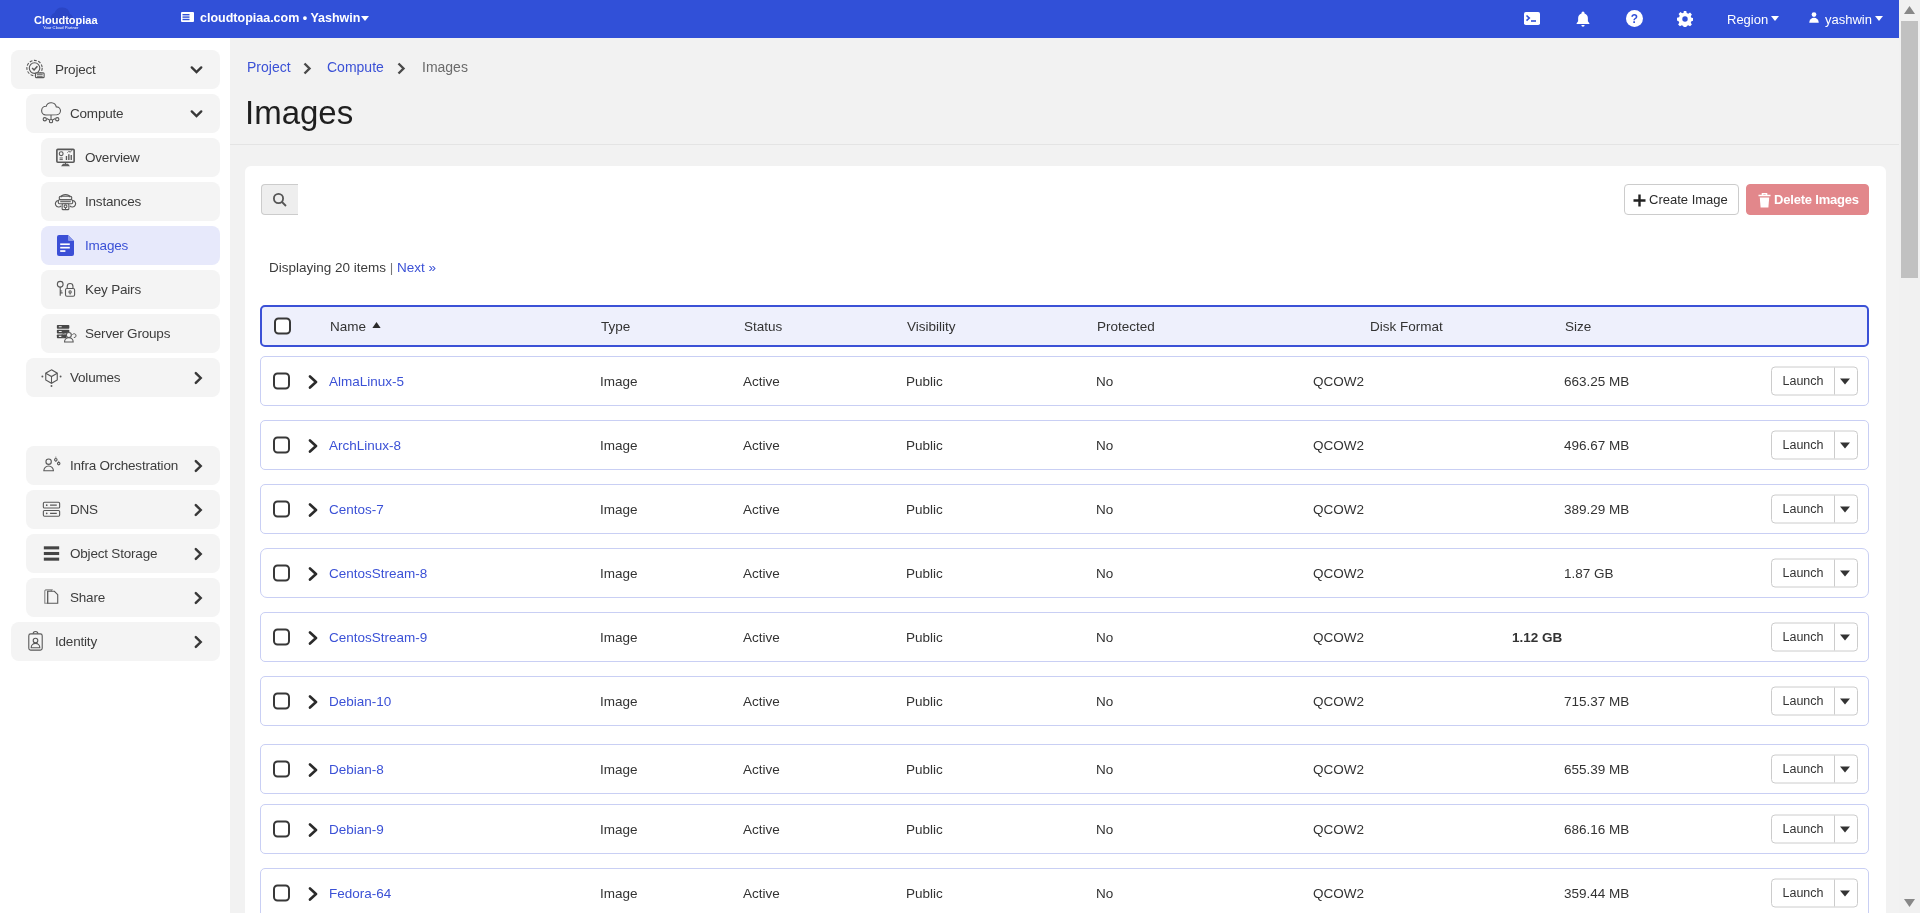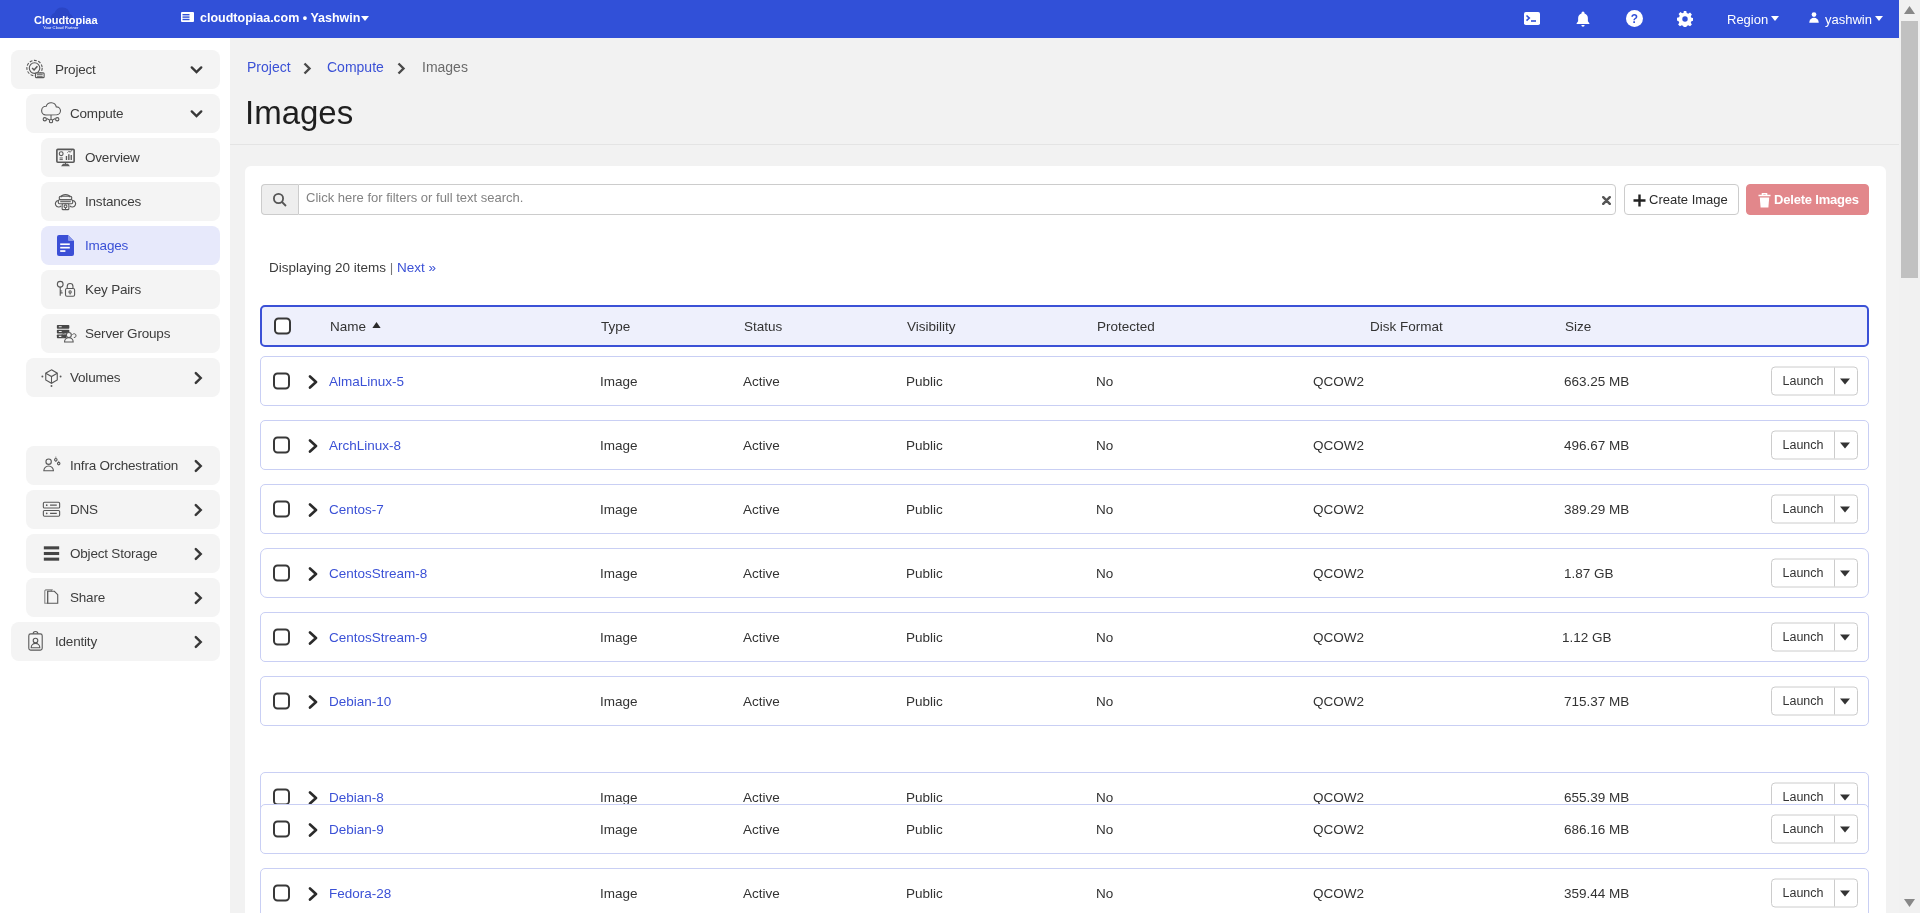--- a/index.html
+++ b/index.html
@@ -266,26 +266,20 @@
   <div style="position:absolute;left:15px;top:56px;font-size:33px;color:#1f1f1f;">Images</div>
   <div style="position:absolute;left:0;top:106px;width:1669px;border-bottom:1px solid #e4e4e4;"></div>
   <div id="panel"></div>
 
   <div style="position:absolute;left:31px;top:146px;width:37px;height:31px;background:#eee;border:1px solid #ccc;border-right:none;border-radius:4px 0 0 4px;">
     <svg style="position:absolute;left:10px;top:7px;" width="16" height="16" viewBox="0 0 16 16">
         <circle cx="6.5" cy="6.5" r="4.6" fill="none" stroke="#555" stroke-width="1.8"></circle>
         <path d="M10 10 l4 4" stroke="#555" stroke-width="1.8"></path>
       </svg>
   </div>
-  <div style="position:absolute;left:68px;top:146px;width:1318px;height:31px;background:#fff;border:1px solid #ccc;border-radius:0 4px 4px 0;">
-    <span style="position:absolute;left:7px;top:5px;font-size:13px;color:#828282;">Click here for filters or full text search.</span>
-    <svg style="position:absolute;right:4px;top:11px;" width="9" height="9" viewBox="0 0 11 11">
-        <path d="M1.5 1.5 L9.5 9.5 M9.5 1.5 L1.5 9.5" stroke="#555" stroke-width="3" stroke-linecap="round"></path>
-      </svg>
-  </div>
   <div style="position:absolute;left:1394px;top:146px;width:115px;height:31px;background:#fff;border:1px solid #ccc;border-radius:4px;">
     <svg style="position:absolute;left:8px;top:9px;" width="13" height="13" viewBox="0 0 13 13">
         <path d="M6.5 0.5 v12 M0.5 6.5 h12" stroke="#222" stroke-width="2.4"></path>
       </svg>
     <span style="position:absolute;left:24px;top:7px;font-size:13px;color:#2b2b2b;white-space:nowrap;">Create Image</span>
   </div>
   <div style="position:absolute;left:1516px;top:146px;width:123px;height:31px;background:#e2878b;border:1px solid #e2878b;border-radius:4px;">
     <svg style="position:absolute;left:11px;top:8px;" width="13" height="15" viewBox="0 0 13 15">
         <path d="M0.5 2.5 h12 M4.5 2 v-1.5 h4 V2" stroke="#fff" stroke-width="1.6" fill="none"></path>
         <path d="M1.8 4.5 h9.4 l-0.8 10 h-7.8z" fill="#fff"></path>
@@ -381,21 +375,21 @@
         <span class="cb"></span>
         <svg class="abs" style="left:47px;top:18px;" width="10" height="14" viewBox="0 0 10 14">
           <path d="M2 1.5 l6 5.5 l-6 5.5" stroke="#2b2b2b" stroke-width="2.6" fill="none" stroke-linecap="round" stroke-linejoin="round"></path>
         </svg>
         <a class="lnk cell" style="left:68px;">CentosStream-9</a>
         <span class="cell" style="left:339px;">Image</span>
         <span class="cell" style="left:482px;">Active</span>
         <span class="cell" style="left:645px;">Public</span>
         <span class="cell" style="left:835px;">No</span>
         <span class="cell" style="left:1052px;">QCOW2</span>
-        <span class="cell" style="left:1301px;">1.12 GB</span>
+        <span class="cell" style="left:1251px;font-weight:bold;">1.12 GB</span>
         <span class="launch">
           <span class="lab">Launch</span>
           <span class="car"></span>
         </span>
       </div>
   <div class="drow" style="top:638px;">
         <span class="cb"></span>
         <svg class="abs" style="left:47px;top:18px;" width="10" height="14" viewBox="0 0 10 14">
           <path d="M2 1.5 l6 5.5 l-6 5.5" stroke="#2b2b2b" stroke-width="2.6" fill="none" stroke-linecap="round" stroke-linejoin="round"></path>
         </svg>
@@ -404,21 +398,21 @@
         <span class="cell" style="left:482px;">Active</span>
         <span class="cell" style="left:645px;">Public</span>
         <span class="cell" style="left:835px;">No</span>
         <span class="cell" style="left:1052px;">QCOW2</span>
         <span class="cell" style="left:1303px;">715.37 MB</span>
         <span class="launch">
           <span class="lab">Launch</span>
           <span class="car"></span>
         </span>
       </div>
-  <div class="drow" style="top:734px;">
+  <div class="drow" style="top:706px;">
         <span class="cb"></span>
         <svg class="abs" style="left:47px;top:18px;" width="10" height="14" viewBox="0 0 10 14">
           <path d="M2 1.5 l6 5.5 l-6 5.5" stroke="#2b2b2b" stroke-width="2.6" fill="none" stroke-linecap="round" stroke-linejoin="round"></path>
         </svg>
         <a class="lnk cell" style="left:68px;">Debian-8</a>
         <span class="cell" style="left:339px;">Image</span>
         <span class="cell" style="left:482px;">Active</span>
         <span class="cell" style="left:645px;">Public</span>
         <span class="cell" style="left:835px;">No</span>
         <span class="cell" style="left:1052px;">QCOW2</span>
@@ -443,21 +437,21 @@
         <span class="launch">
           <span class="lab">Launch</span>
           <span class="car"></span>
         </span>
       </div>
   <div class="drow" style="top:830px;">
         <span class="cb"></span>
         <svg class="abs" style="left:47px;top:18px;" width="10" height="14" viewBox="0 0 10 14">
           <path d="M2 1.5 l6 5.5 l-6 5.5" stroke="#2b2b2b" stroke-width="2.6" fill="none" stroke-linecap="round" stroke-linejoin="round"></path>
         </svg>
-        <a class="lnk cell" style="left:68px;">Fedora-28</a>
+        <a class="lnk cell" style="left:68px;">Fedora-64</a>
         <span class="cell" style="left:339px;">Image</span>
         <span class="cell" style="left:482px;">Active</span>
         <span class="cell" style="left:645px;">Public</span>
         <span class="cell" style="left:835px;">No</span>
         <span class="cell" style="left:1052px;">QCOW2</span>
         <span class="cell" style="left:1303px;">359.44 MB</span>
         <span class="launch">
           <span class="lab">Launch</span>
           <span class="car"></span>
         </span>

